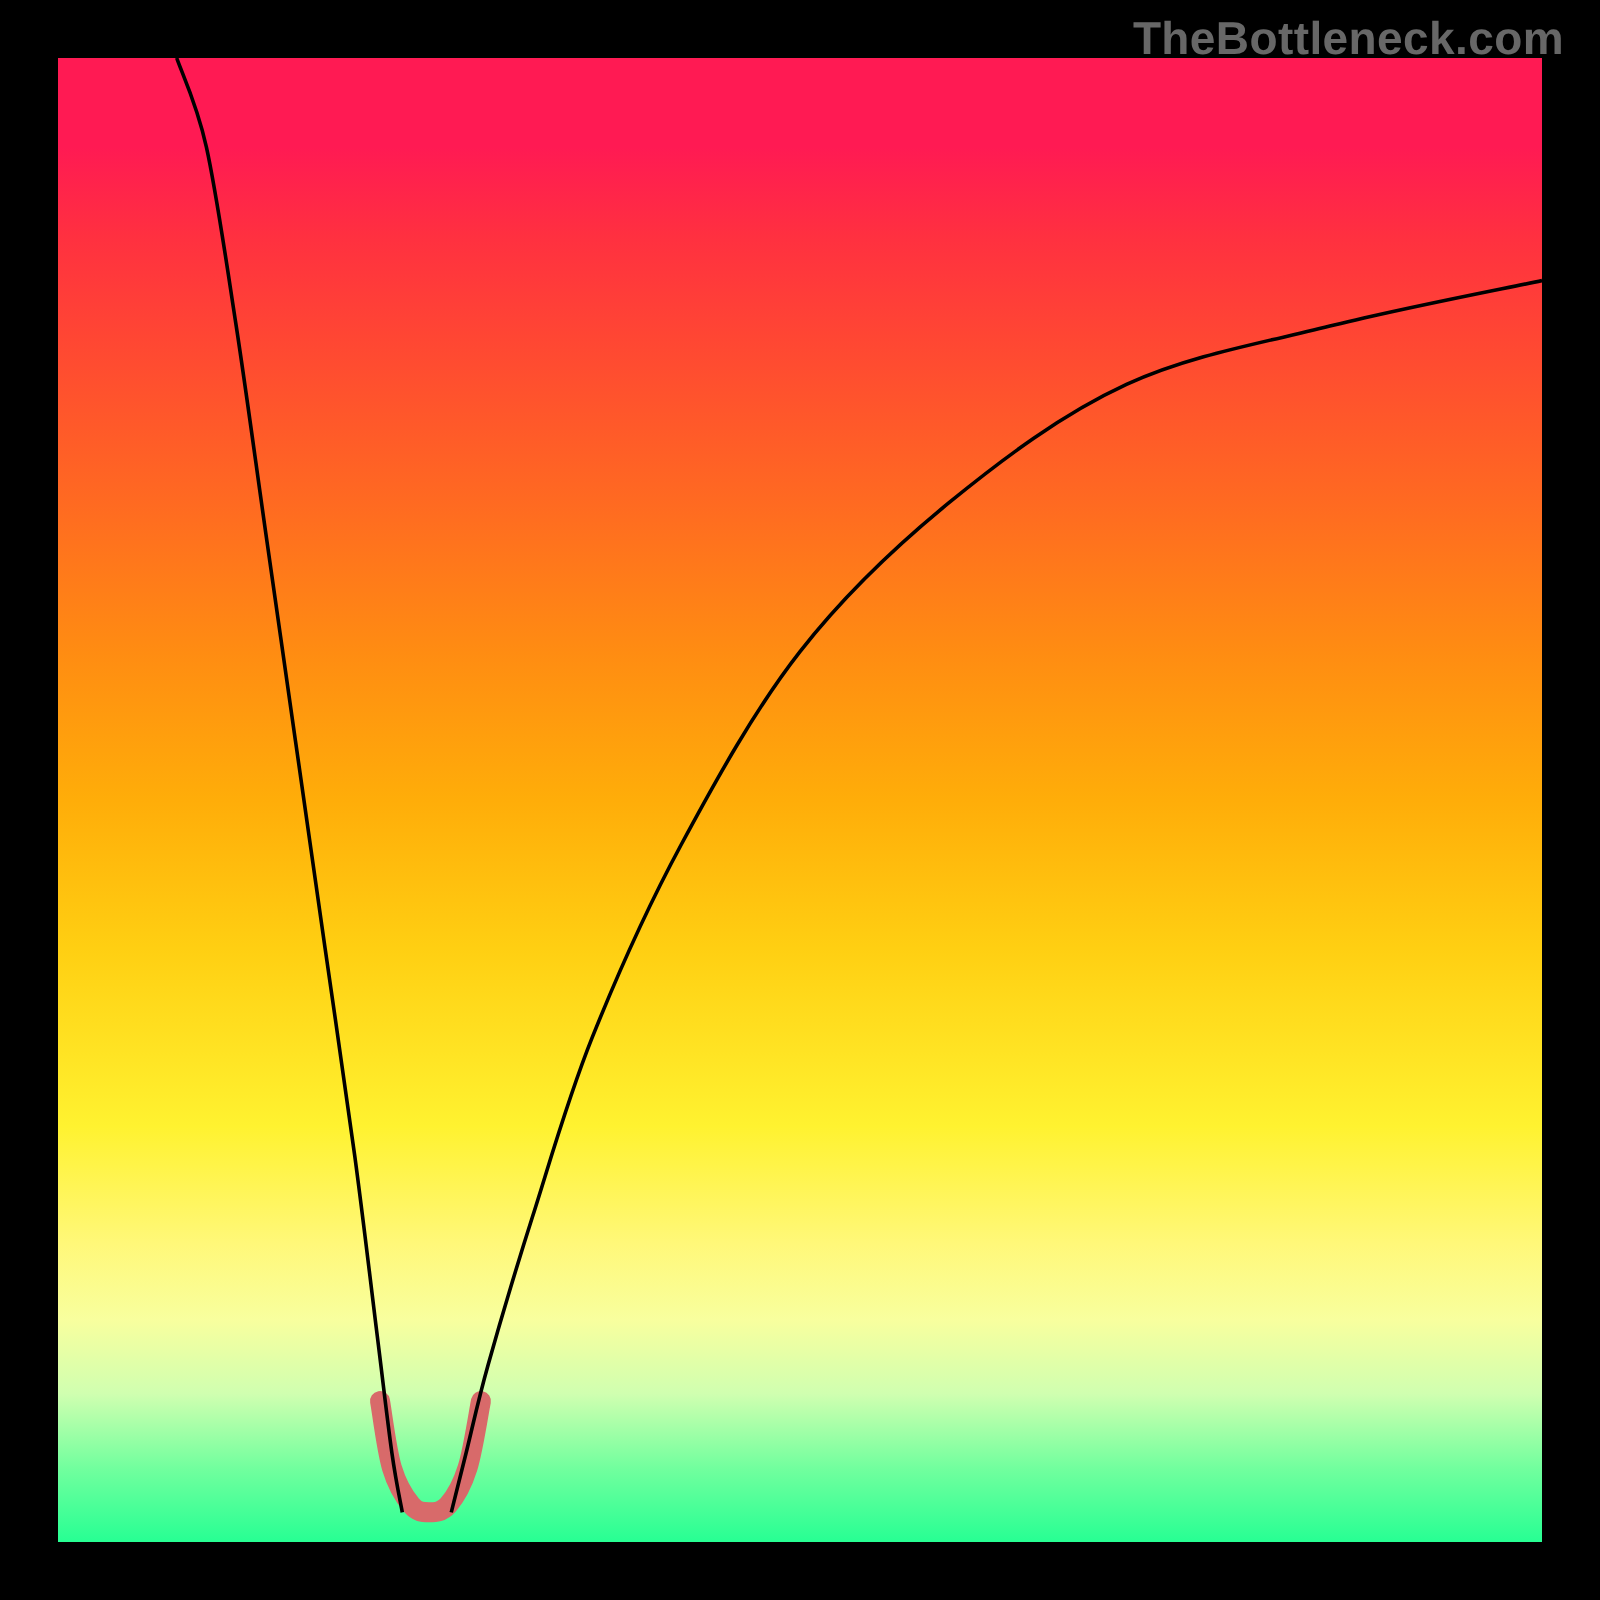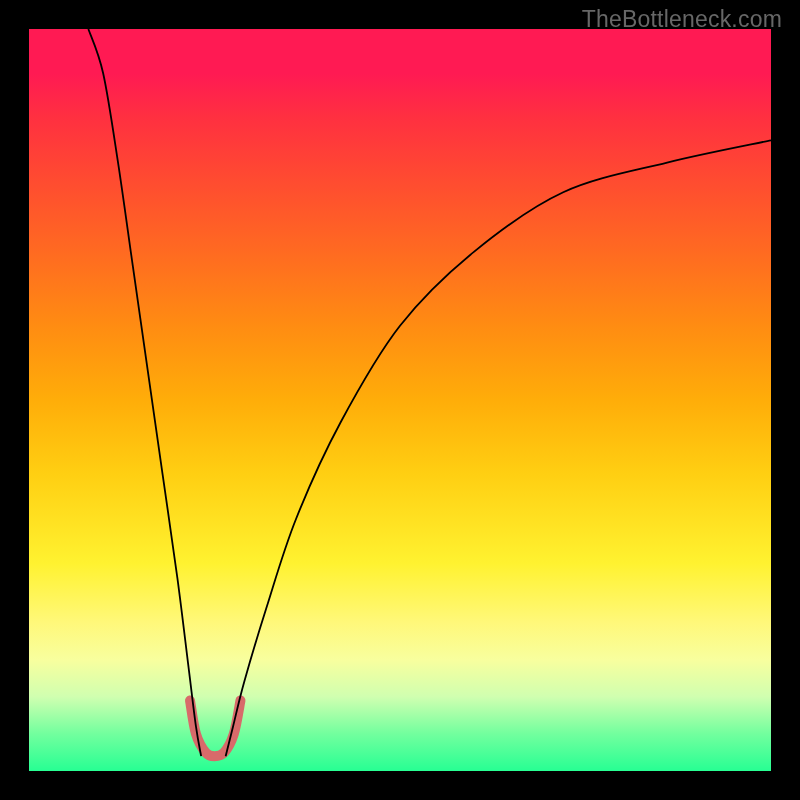--- a/index.html
+++ b/index.html
@@ -40,21 +40,21 @@
       #d0ffb0 90%,
       #72ff9e 95%,
       #27ff93 100%);
   }
   .watermark {
     position: absolute;
     top: 6px;
     right: 18px;
     font-family: Arial, Helvetica, sans-serif;
     font-size: 23px;
-    font-weight: 400;
+    font-weight: 700;
     color: #676767;
     letter-spacing: 0.2px;
     user-select: none;
   }
   svg.curve-svg {
     position: absolute;
     inset: 0;
     width: 100%;
     height: 100%;
   }

